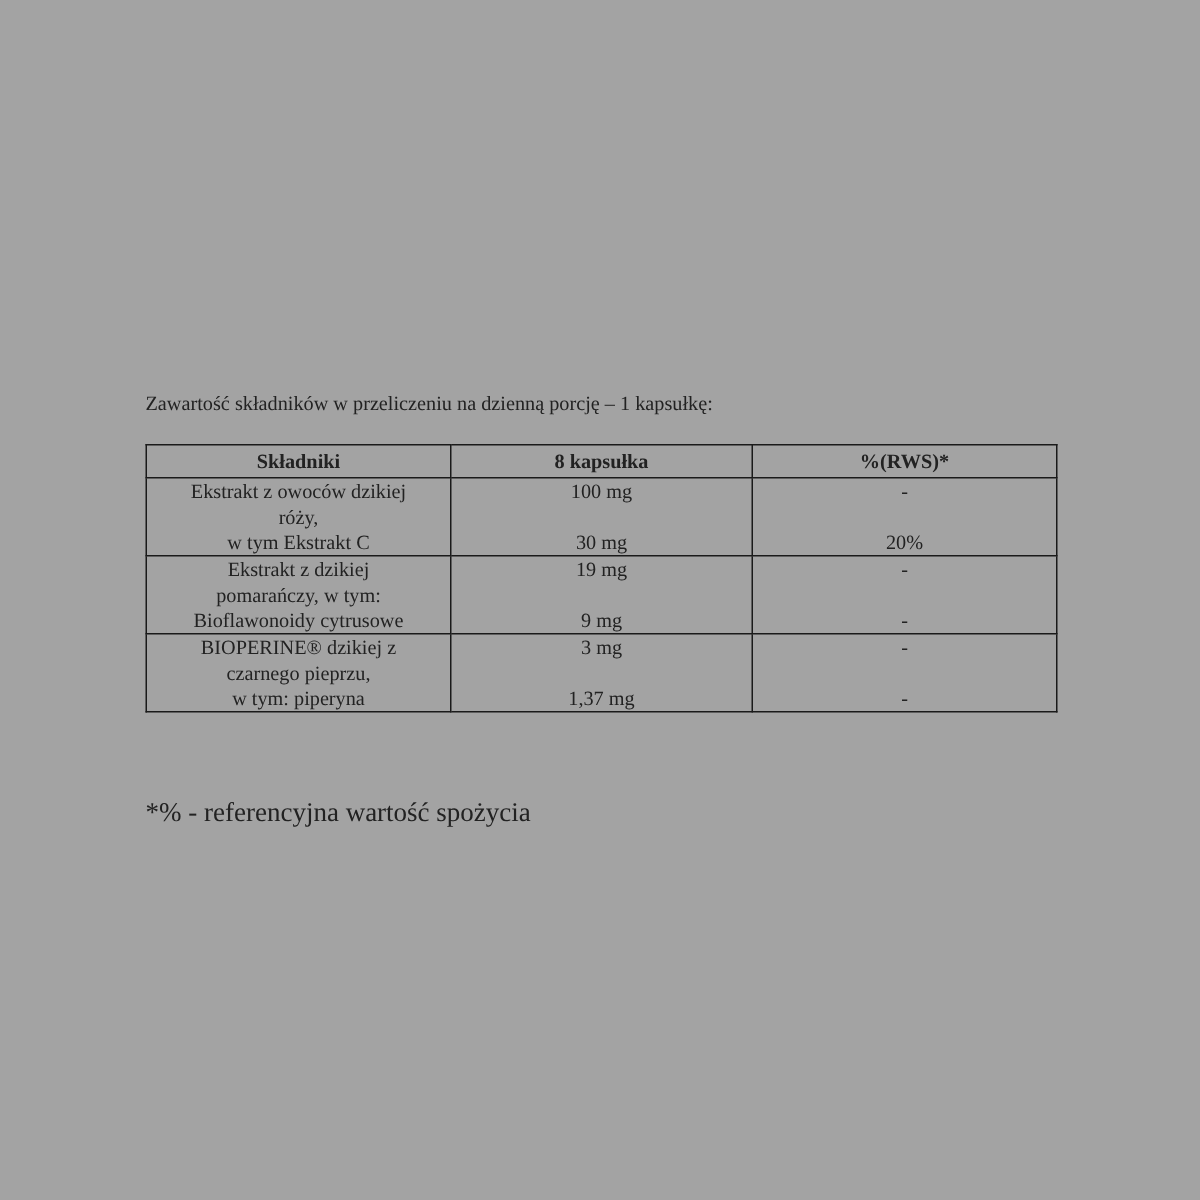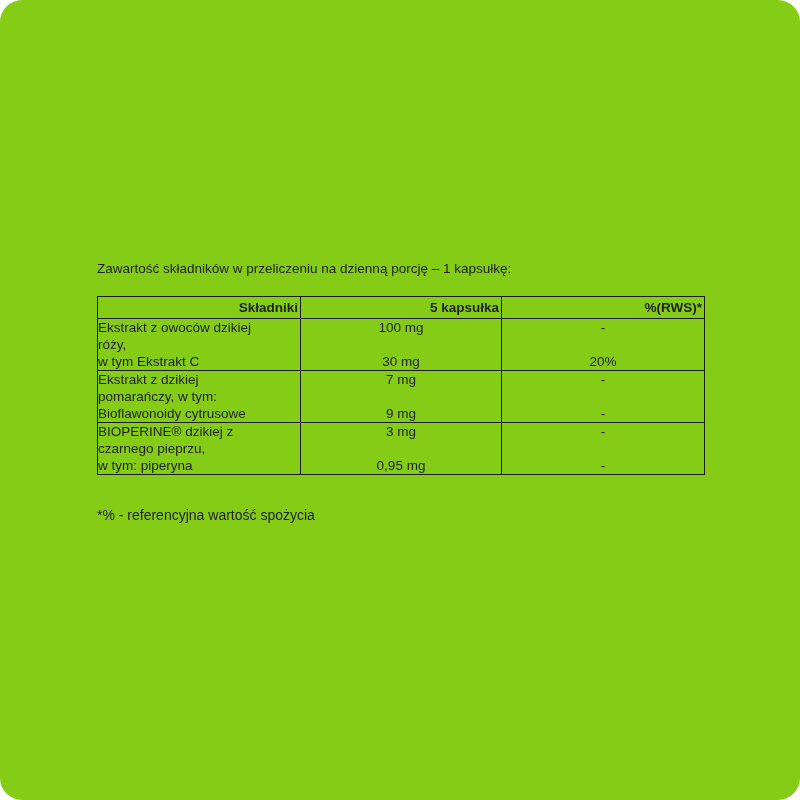--- a/index.html
+++ b/index.html
@@ -1,23 +1,22 @@
 <!DOCTYPE html>
 <html><head>
 <meta charset="utf-8">
 <style>
   html, body { margin: 0; padding: 0; background: #ffffff; }
   .page {
     position: relative;
     width: 800px;
     height: 800px;
-    background: #84cc16;
-    font-family: Liberation Sans, sans-serif;
+    background: #a3a3a3;
+    font-family: Liberation Serif, serif;
     color: #222222;
-    border-radius: 22px;
   }
   .caption {
     position: absolute;
     left: 97px;
     top: 260px;
     font-size: 13.5px;
     line-height: 17px;
     white-space: nowrap;
   }
   table.ingredients {
@@ -32,60 +31,61 @@
   table.ingredients col.c1 { width: 203px; }
   table.ingredients col.c2 { width: 201px; }
   table.ingredients col.c3 { width: 203px; }
   table.ingredients th, table.ingredients td {
     border: 1px solid #1a1a1a;
     padding: 0;
     vertical-align: top;
   }
   table.ingredients th {
     font-weight: bold;
-    text-align: right;
+    text-align: center;
     height: 19px;
     vertical-align: middle;
     padding: 1px 2px;
   }
   td.name-cell { padding: 1px 8px 2px; text-align: left; }
   td.num-cell  { padding: 1px 4px 2px; text-align: center; }
   .line {
     height: 17px;
     line-height: 17px;
     white-space: nowrap;
     overflow: visible;
+    text-align: center;
   }
   tr.row-single td { height: 27px; }
   .footnote {
     position: absolute;
     left: 97px;
-    top: 507px;
-    font-size: 14px;
+    top: 533px;
+    font-size: 18px;
     line-height: 17px;
     white-space: nowrap;
   }
 </style>
 </head>
 <body>
 
 <div class="page">
 
   <div class="caption">Zawartość składników w przeliczeniu na dzienną porcję – 1 kapsułkę:</div>
 
   <table class="ingredients">
     <colgroup>
       <col class="c1">
         <col class="c2">
         <col class="c3">
     </colgroup>
     <thead>
       <tr>
         <th>Składniki</th>
-        <th>5 kapsułka</th>
+        <th>8 kapsułka</th>
         <th>%(RWS)*</th>
       </tr>
     </thead>
     <tbody>
 
       <tr>
         <td class="name-cell">
           <div class="line">Ekstrakt z owoców dzikiej</div>
           <div class="line">róży,</div>
           <div class="line">w tym Ekstrakt C</div>
@@ -102,42 +102,42 @@
         </td>
       </tr>
 
       <tr>
         <td class="name-cell">
           <div class="line">Ekstrakt z dzikiej</div>
           <div class="line">pomarańczy, w tym:</div>
           <div class="line">Bioflawonoidy cytrusowe</div>
         </td>
         <td class="num-cell">
-          <div class="line">7 mg</div>
+          <div class="line">19 mg</div>
           <div class="line"></div>
           <div class="line">9 mg</div>
         </td>
         <td class="num-cell">
           <div class="line">-</div>
           <div class="line"></div>
           <div class="line">-</div>
         </td>
       </tr>
 
 
       <tr>
         <td class="name-cell">
           <div class="line">BIOPERINE® dzikiej z</div>
           <div class="line">czarnego pieprzu,</div>
           <div class="line">w tym: piperyna</div>
         </td>
         <td class="num-cell">
           <div class="line">3 mg</div>
           <div class="line"></div>
-          <div class="line">0,95 mg</div>
+          <div class="line">1,37 mg</div>
         </td>
         <td class="num-cell">
           <div class="line">-</div>
           <div class="line"></div>
           <div class="line">-</div>
         </td>
       </tr>
 
     </tbody>
   </table>

